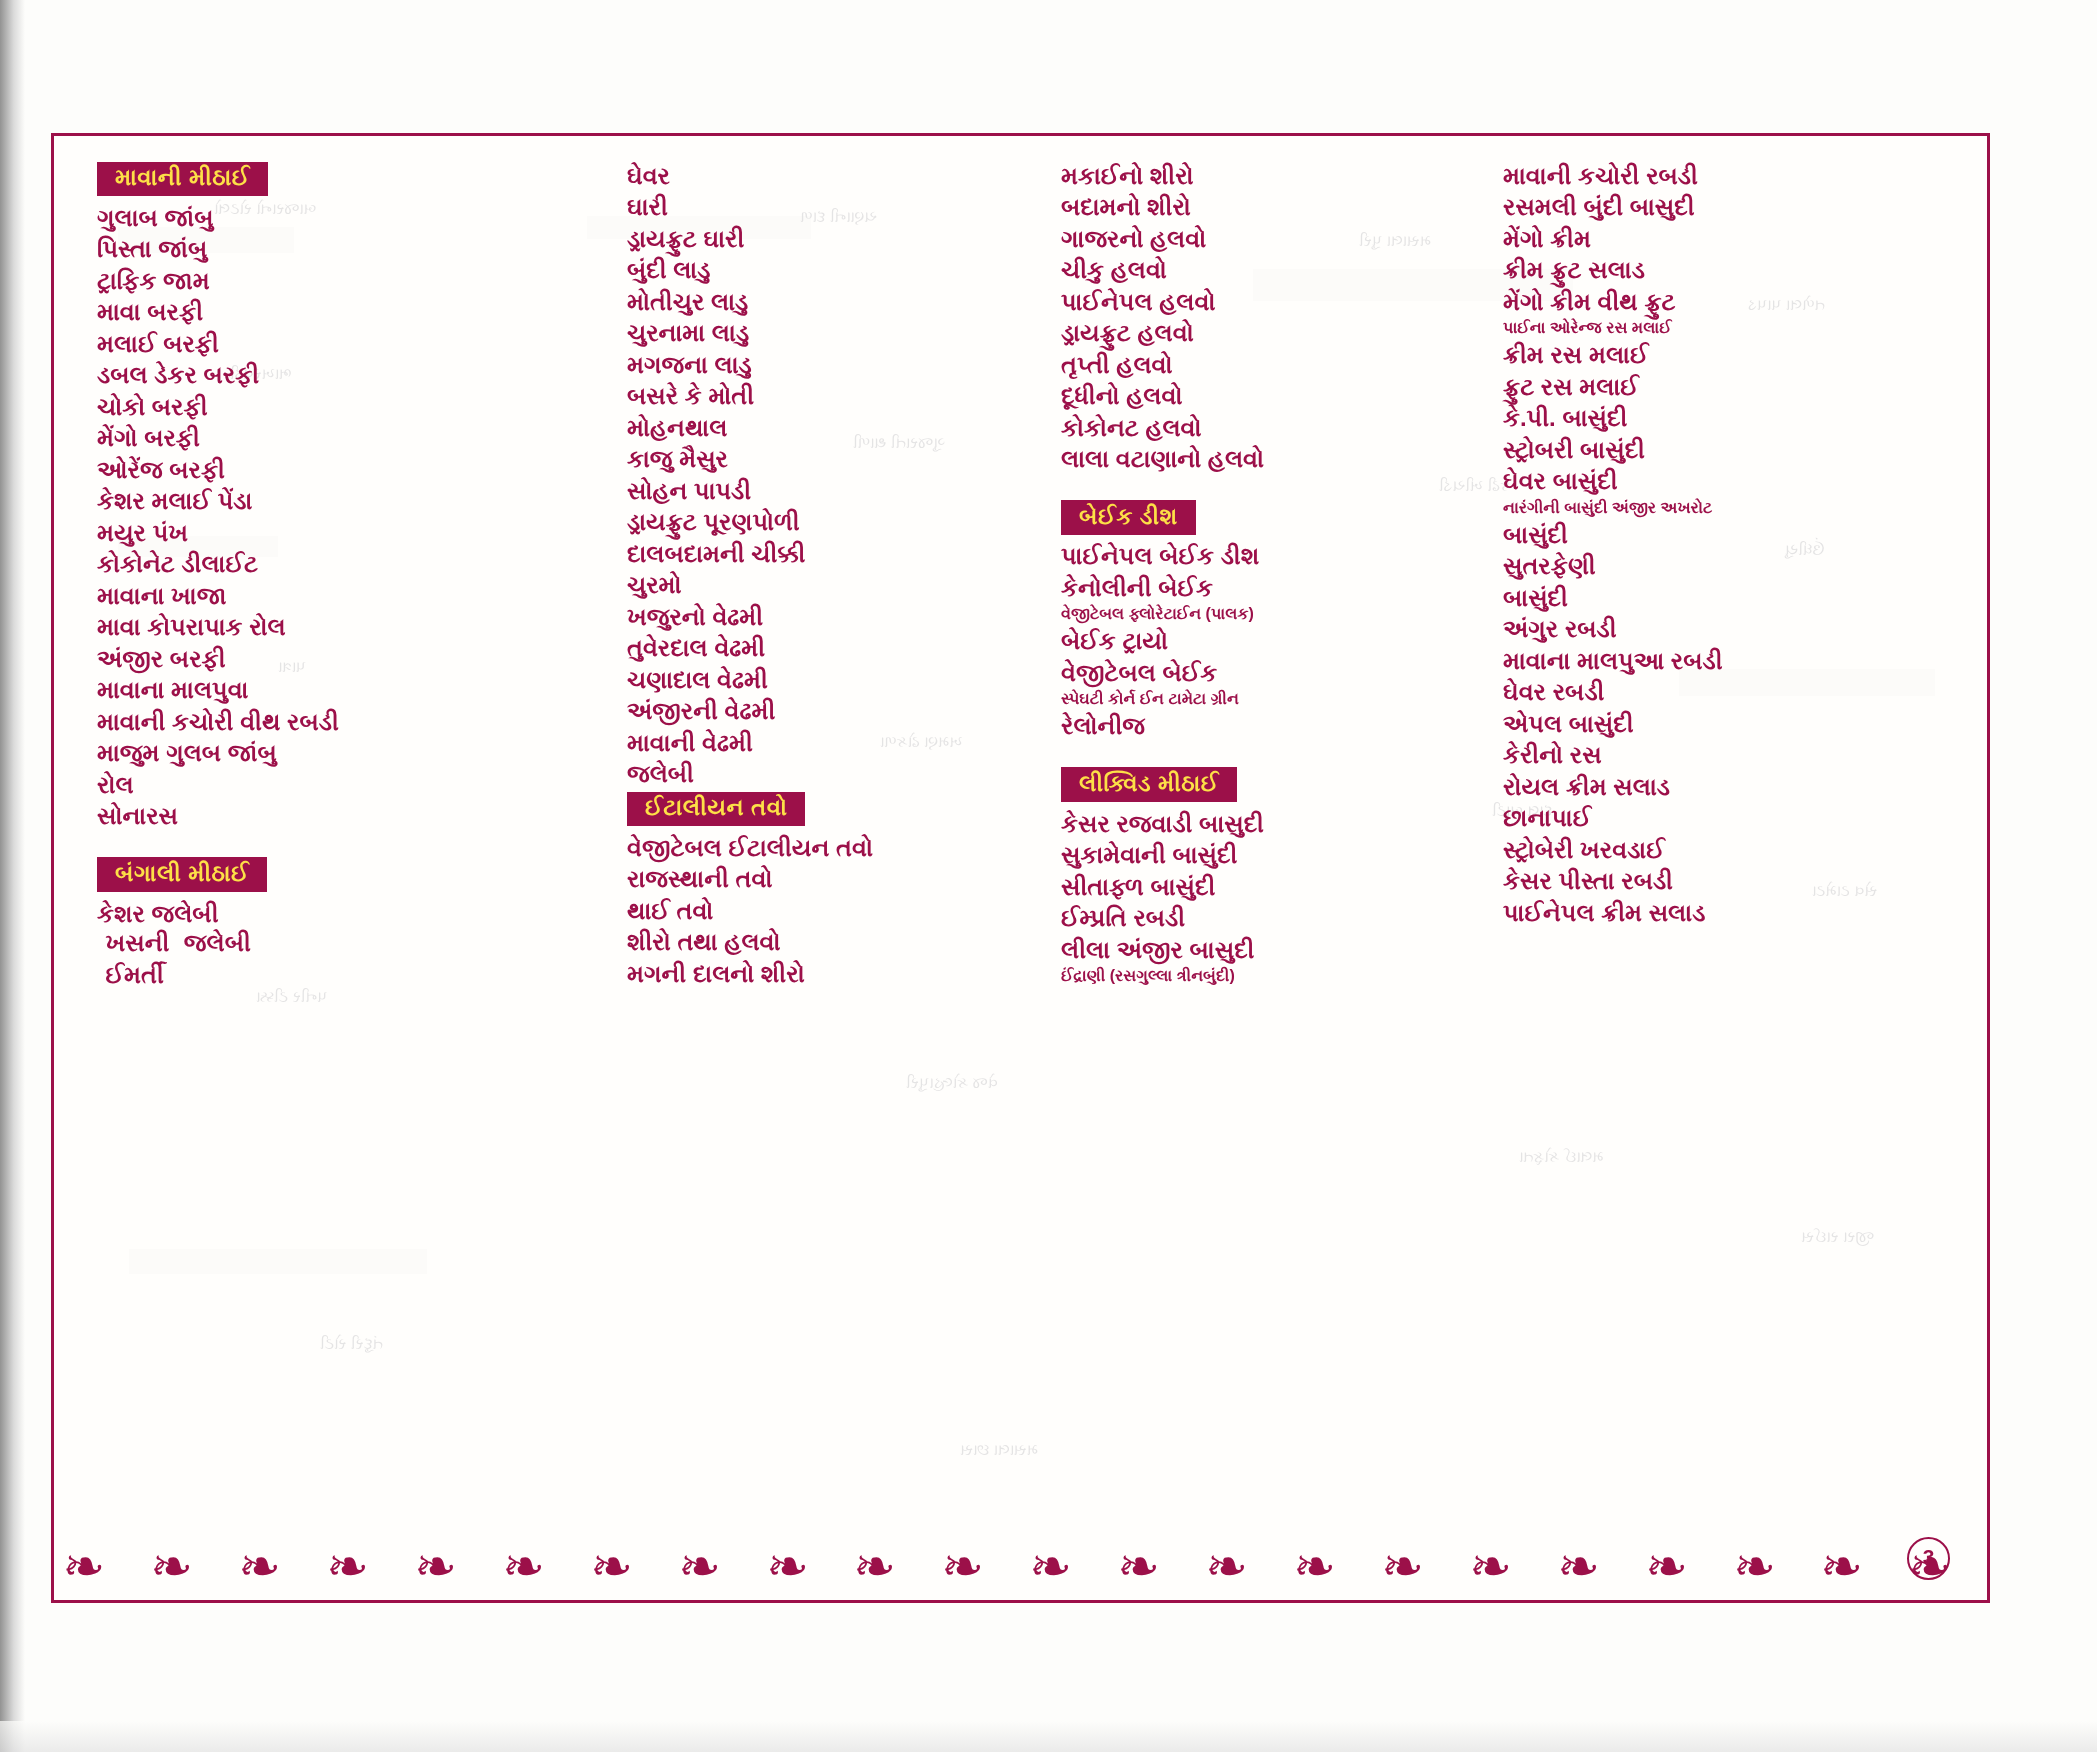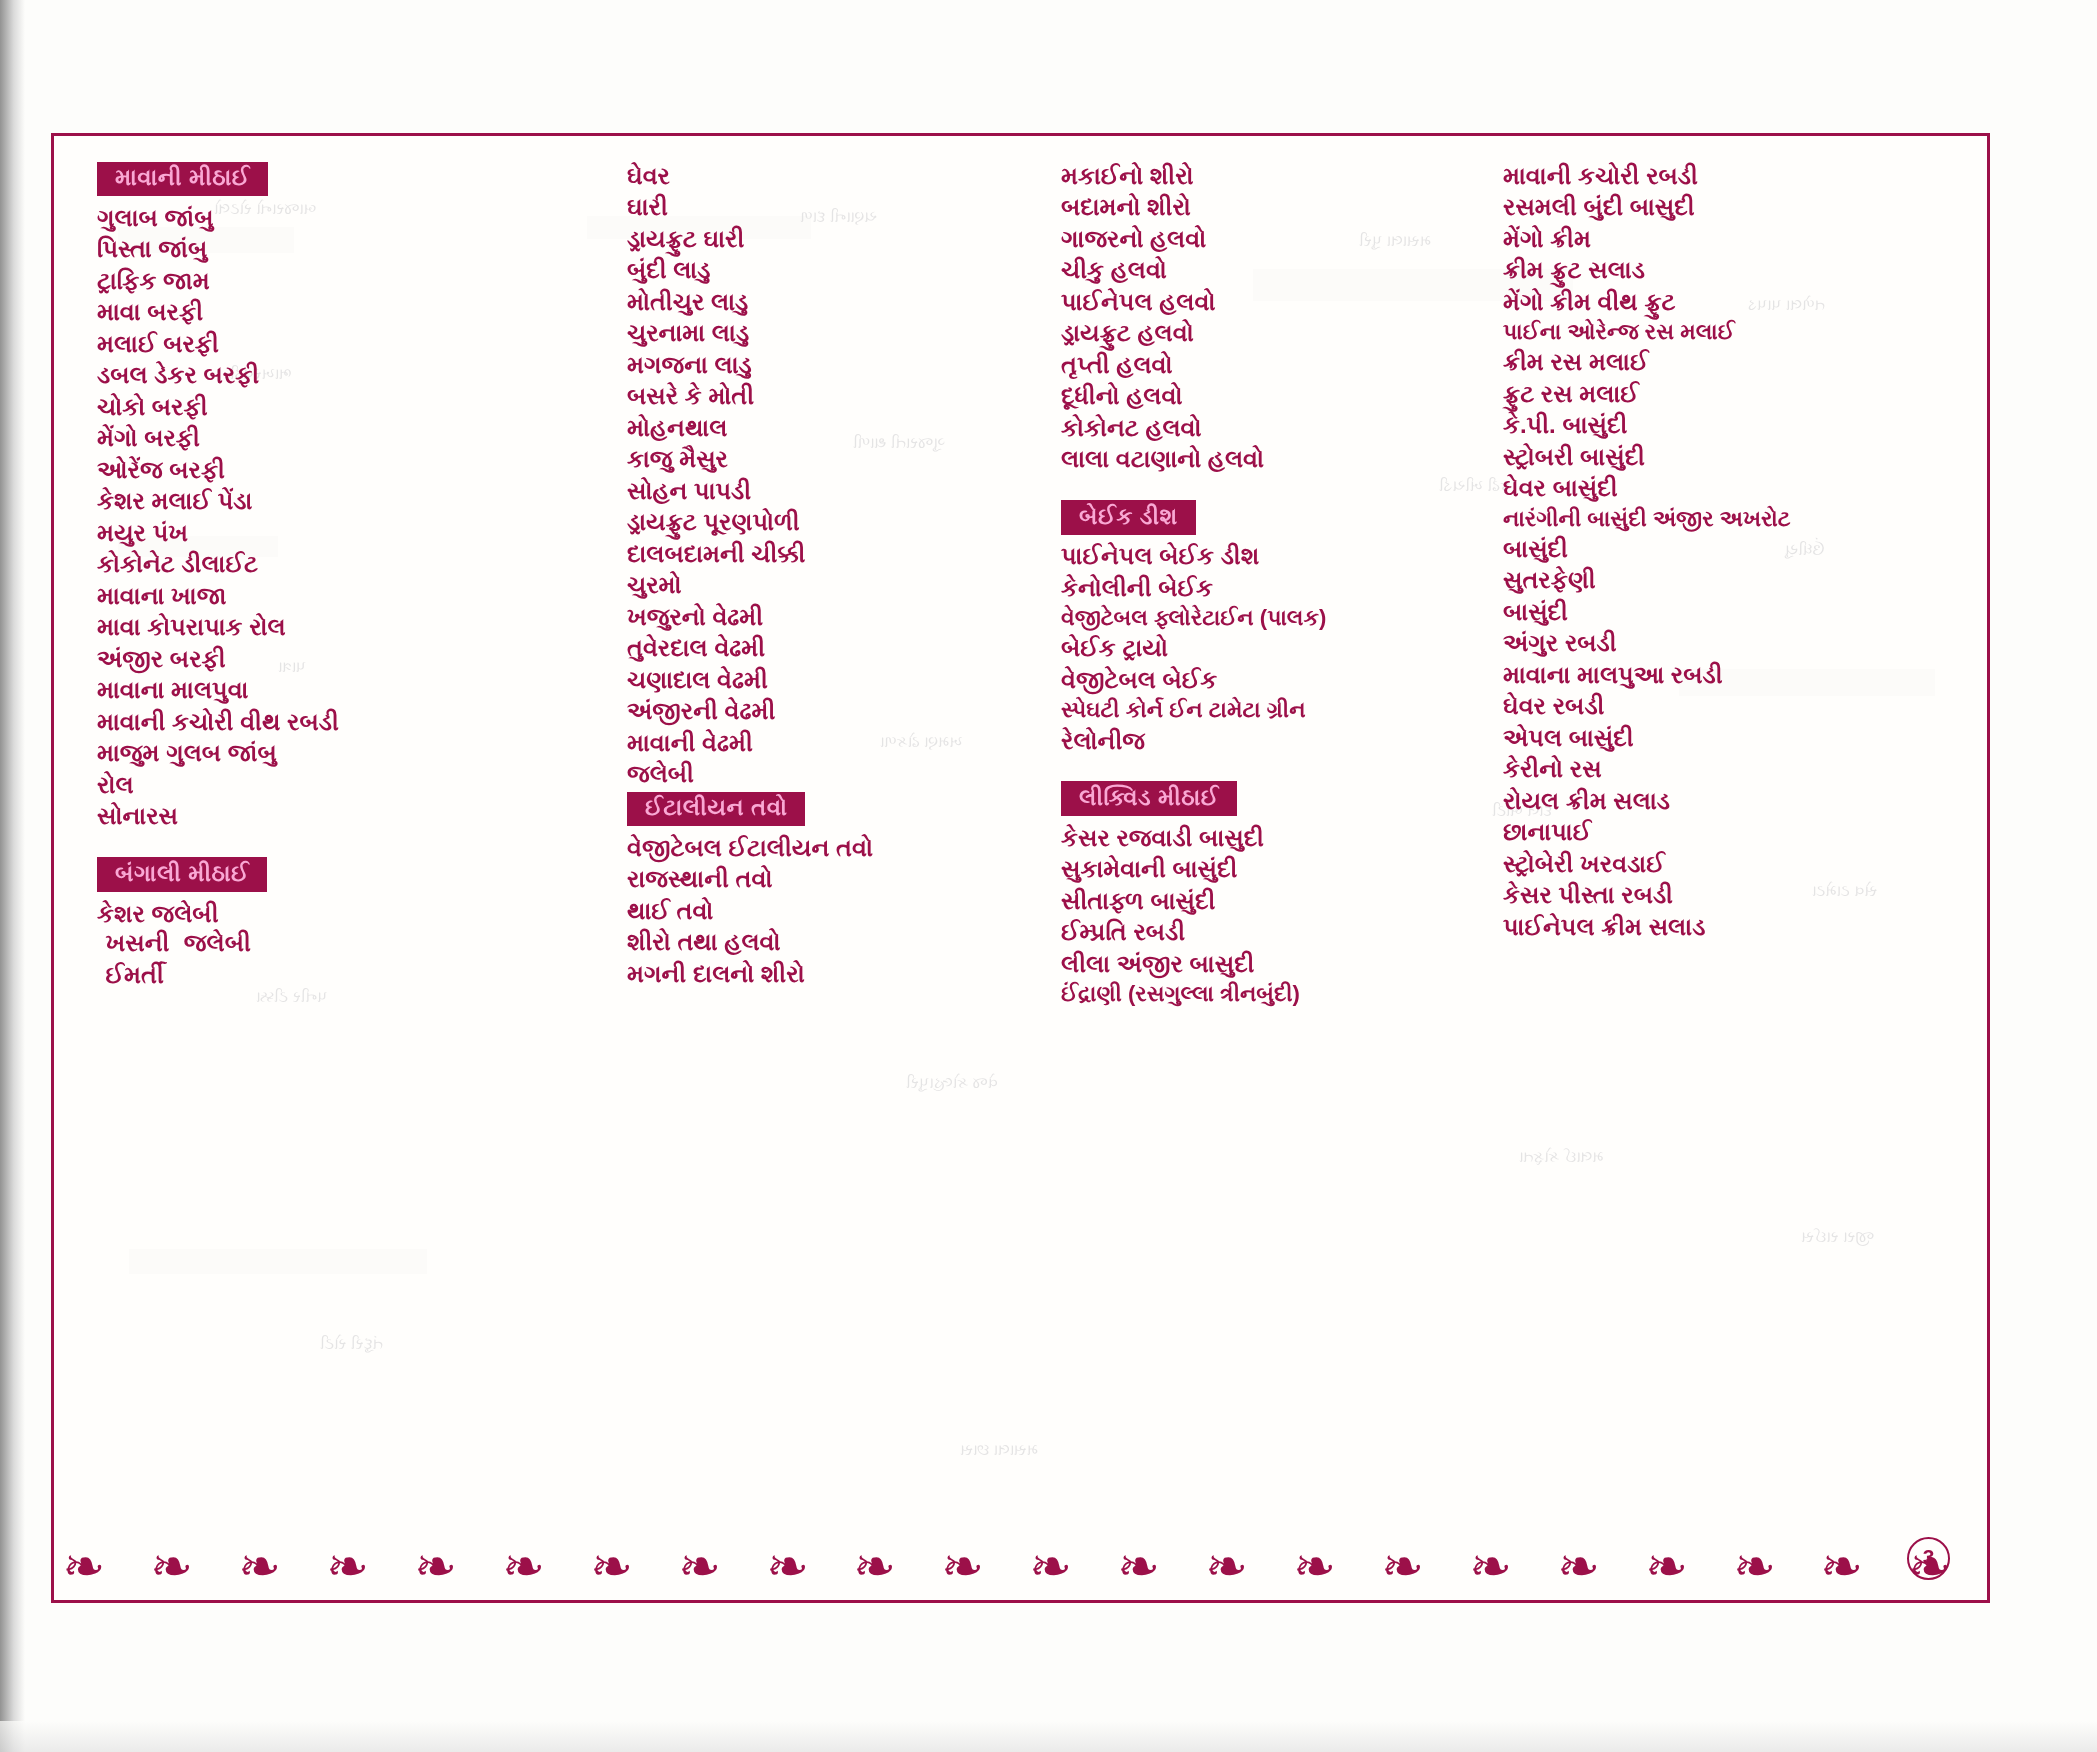--- a/index.html
+++ b/index.html
@@ -71,41 +71,41 @@
     top: 25.6px;
   }
   .col-1 { left: 43px;  width: 426px; }
   .col-2 { left: 573px; width: 426px; }
   .col-3 { left: 1007px; width: 426px; }
   .col-4 { left: 1449px; width: 458px; }
 
   .section-head {
     display: inline-block;
     background: #9c1049;
-    color: #f9a8d4;
+    color: #fde047;
     font-size: 23px;
     font-weight: bold;
     letter-spacing: 0.5px;
     padding: 4.8px 18px 7px 18px;
     margin-bottom: 7.5px;
     line-height: 1.0;
     white-space: nowrap;
   }
   .section-head.sp-top { margin-top: 23.4px; }
 
   .item {
     color: #9c1049;
     font-size: 24px;
     font-weight: bold;
     line-height: 1.18;
     margin: 0 0 3.2px 0;
     white-space: nowrap;
   }
   .item.indent { padding-left: 8.5px; font-family: Liberation Mono, monospace; }
-  .item.small { font-size: 22px; }
+  .item.small { font-size: 16px; }
 
   
   .deco-strip {
     position: absolute;
     left: 51px;
     top: 1529px;
     width: 1939px;
     height: 80px;
     overflow: hidden;
   }

